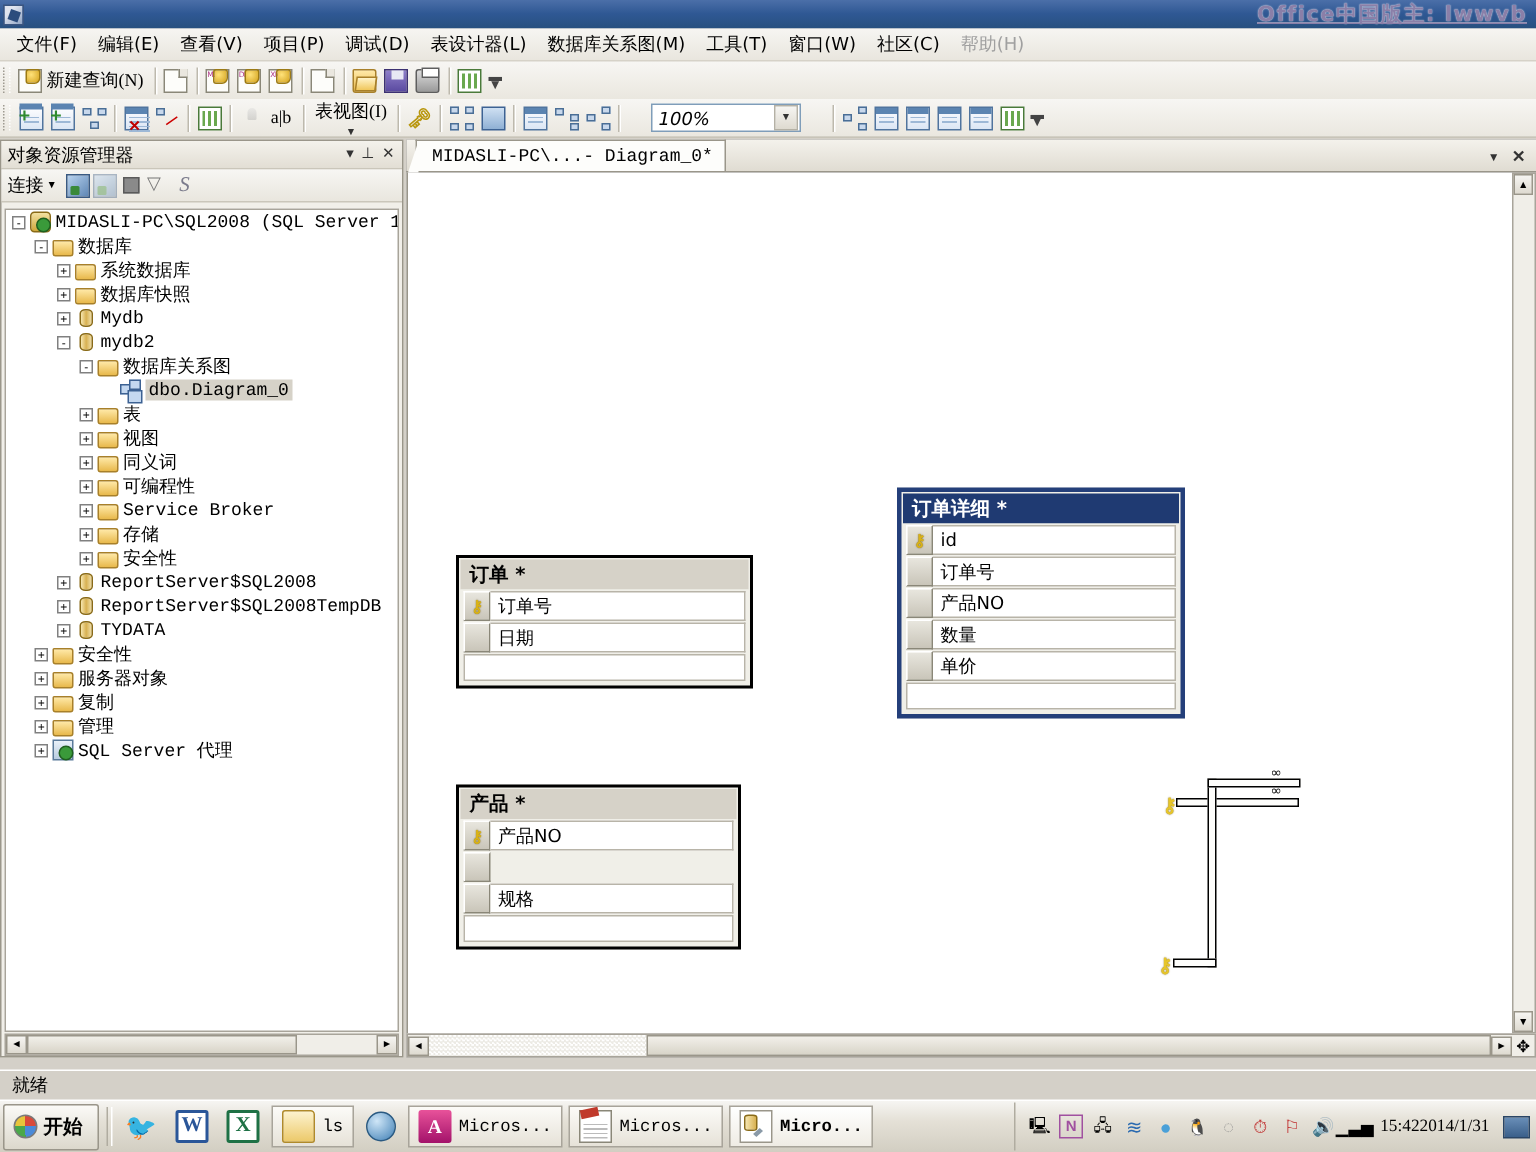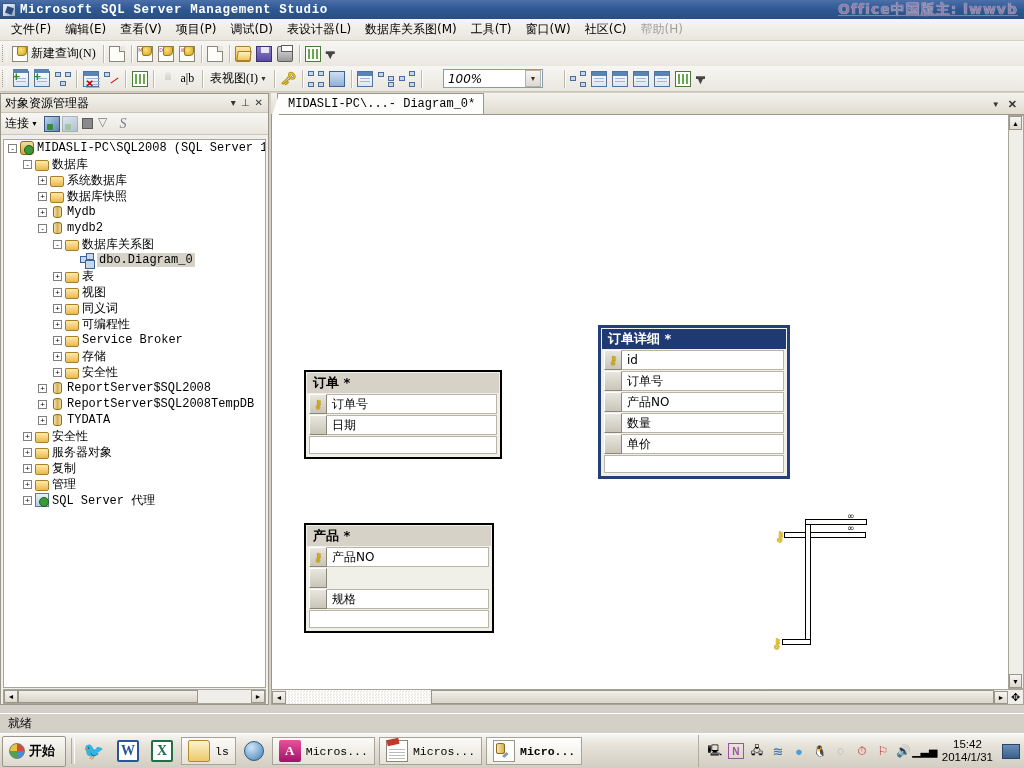--- a/index.html
+++ b/index.html
@@ -147,21 +147,21 @@
     display: flex; align-items: center; padding: 0 1px 0 4px; flex: 0 0 auto;
     margin: 0 18px;
     font-style: italic;
   }
   .combo .cval { flex: 1 1 auto; font-family:"DejaVu Sans", sans-serif; font-size:12px; }
   .combo .carrow {
     width: 16px; height: 17px; background: linear-gradient(to bottom,#f6f5f2,#dedad0);
     border: 1px solid #b5b1a5; display:flex; align-items:center; justify-content:center;
     font-size: 7px; color:#333;
   }
-  .tb-dropdown { display:flex; align-items:center; gap:2px; padding: 0 4px; }
+  .tb-dropdown { display:flex; align-items:center; gap:2px; padding: 0 4px; flex-direction: column; }
   .tb-dropdown .dd { font-size: 7px; color:#333; }
   .tb-overflow { margin-left:2px; font-size:9px; color:#444; display:flex;
                  flex-direction:column; align-items:center; line-height:5px; }
 
   
   .oe {
     position: absolute; left: 0; top: 93px; width: 269px; height: 612px;
     background: #f1efe9; border: 1px solid #9a968a;
   }
   .oe-title {
@@ -343,22 +343,22 @@
   .tlabel { font-family:"Liberation Mono", monospace; font-size: 11.5px; white-space: nowrap; }
   .tlabel.bold { font-weight: bold; }
   .tray {
     margin-left: auto; display: flex; align-items: center; gap: 5px;
     padding: 0 4px 0 8px; height: 32px;
     border-left: 1px solid #b0aca0;
   }
   .tray .ti { width: 16px; height: 16px; position: relative; flex: 0 0 auto;
               display:flex; align-items:center; justify-content:center; font-size: 11px; }
   .clock {
-    display: flex; flex-direction: column; align-items: center; line-height: 13px;
-    font-family: Liberation Sans, sans-serif; font-size: 11.5px; padding: 0 4px;
+    display: flex; flex-direction: row; align-items: flex-end; line-height: 13px;
+    font-family: Liberation Serif, serif; font-size: 11.5px; padding: 0 4px;
   }
   .showdesk { width: 18px; height: 15px; background: linear-gradient(to bottom,#6a8fb8,#3a5f8a);
               border: 1px solid #2a4565; flex:0 0 auto; }
 
   
   .gi { width: 22px; height: 22px; position: relative; flex: 0 0 auto; }
   .gi.word { background:#fff; border:2px solid #2a5699; border-radius:2px;
              color:#2a5699; font-weight:bold; font-size:14px; display:flex;
              align-items:center; justify-content:center; font-family:"Liberation Serif",serif; }
   .gi.excel { background:#fff; border:2px solid #1e7145; border-radius:2px;
@@ -384,21 +384,20 @@
   .gi.notepad:after { content:""; position:absolute; left:2px; bottom:2px; right:2px; height:10px;
     background: repeating-linear-gradient(to bottom, #bbb 0 1px, #fff 1px 3px); }
 </style>
 </head>
 <body>
 
 <div id="app">
 
   <div class="titlebar">
     <div class="titlebar-icon"></div>
-    <div class="titlebar-text">Microsoft SQL Server Management Studio</div>
   </div>
 
   <div class="watermark">
     <div class="wm-line1">Office中国版主: lwwvb</div>
     <div class="wm-line2">http://www.office-cn.net</div>
   </div>
 
   <div class="menubar">
     <div class="menuitem">文件(F)</div>
     <div class="menuitem">编辑(E)</div>

